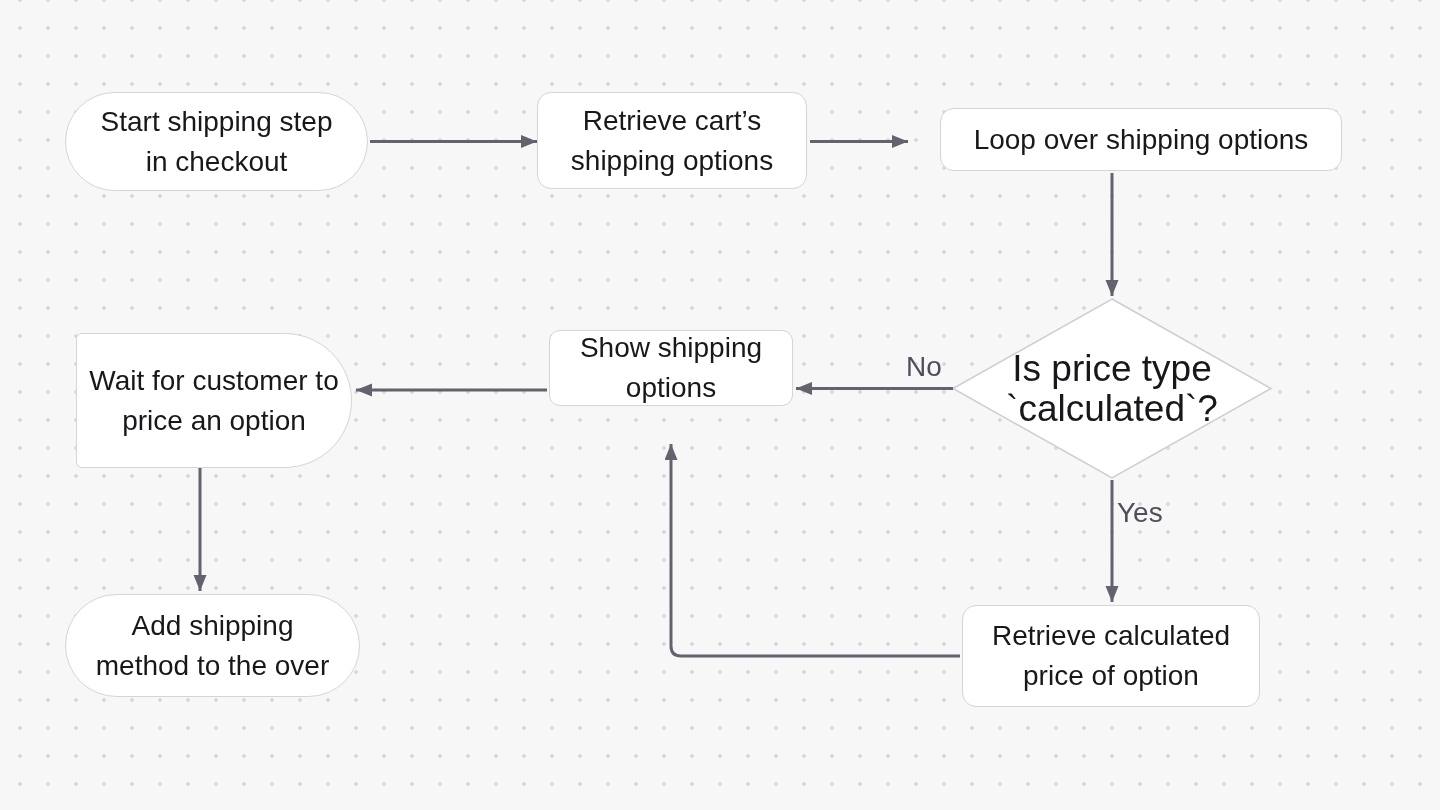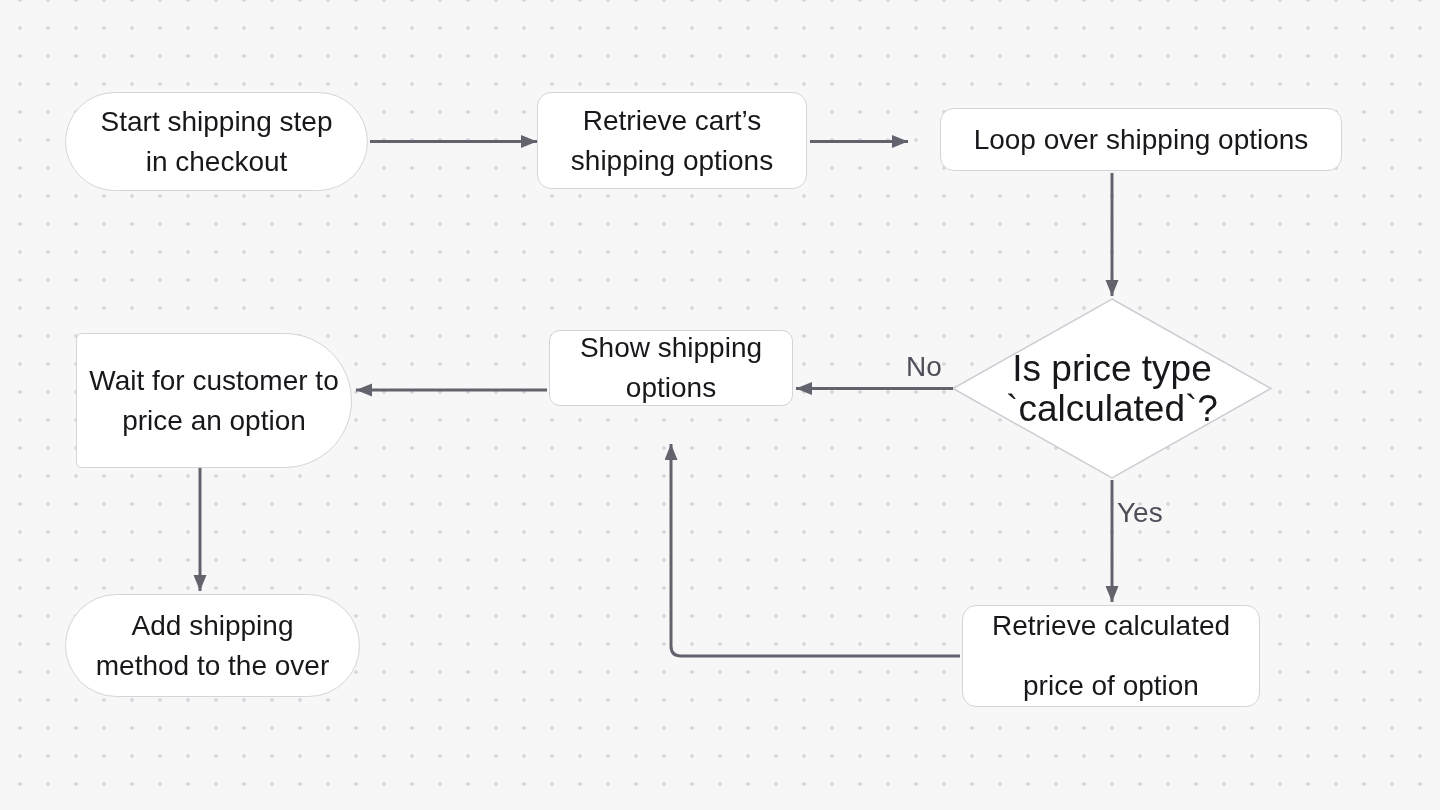--- a/index.html
+++ b/index.html
@@ -34,21 +34,21 @@
     text-align: center;
     font-size: 28px;
     line-height: 40px;
   }
   .node-start        { left: 65px;  top: 92px;  width: 303px; height: 99px;  border-radius: 50px; }
   .node-retrieve     { left: 537px; top: 92px;  width: 270px; height: 97px;  border-radius: 14px; }
   .node-loop         { left: 910px; top: 108px; width: 402px; height: 63px;  border-radius: 14px; margin-left: 30px; }
   .node-show         { left: 549px; top: 330px; width: 244px; height: 76px; border-radius: 11px; }
   .node-wait         { left: 76px;  top: 321px; width: 276px; height: 135px; border-radius: 6px 68px 68px 6px; margin-top: 12px; }
   .node-add          { left: 65px;  top: 594px; width: 295px; height: 103px; border-radius: 52px; }
-  .node-price        { left: 962px; top: 605px; width: 298px; height: 102px; border-radius: 14px; justify-content: space-between; }
+  .node-price        { left: 962px; top: 605px; width: 298px; height: 102px; border-radius: 14px; }
   .decision-label {
     position: absolute;
     left: 962px; top: 349px; width: 300px;
     text-align: center;
     font-size: 37px;
     line-height: 40px;
   }
   .edge-label {
     position: absolute;
     font-size: 28px;

